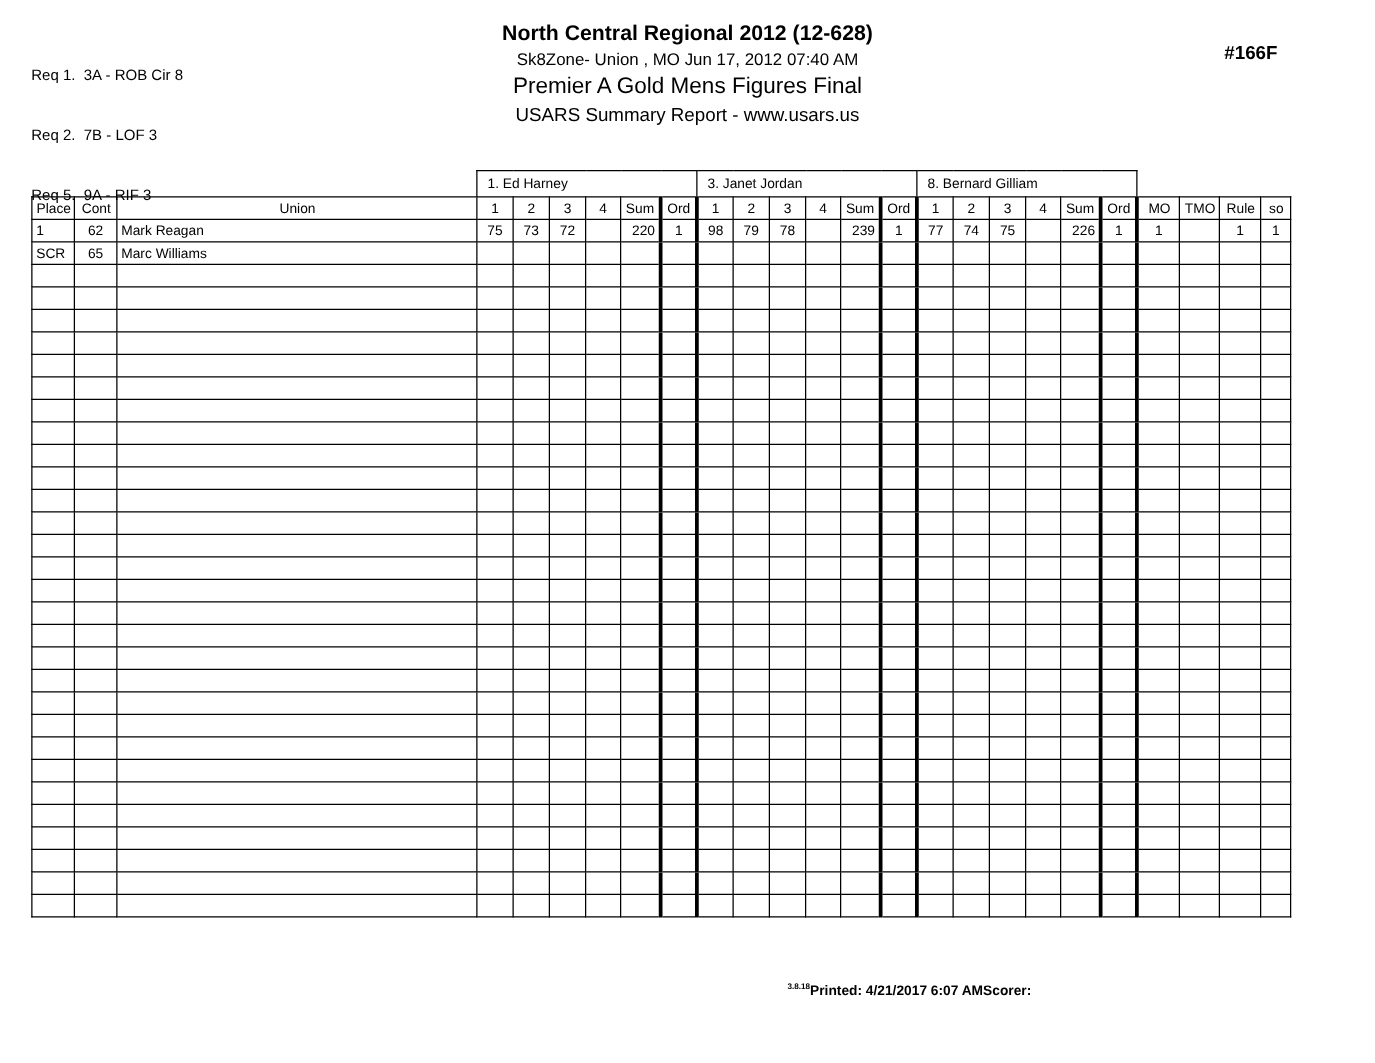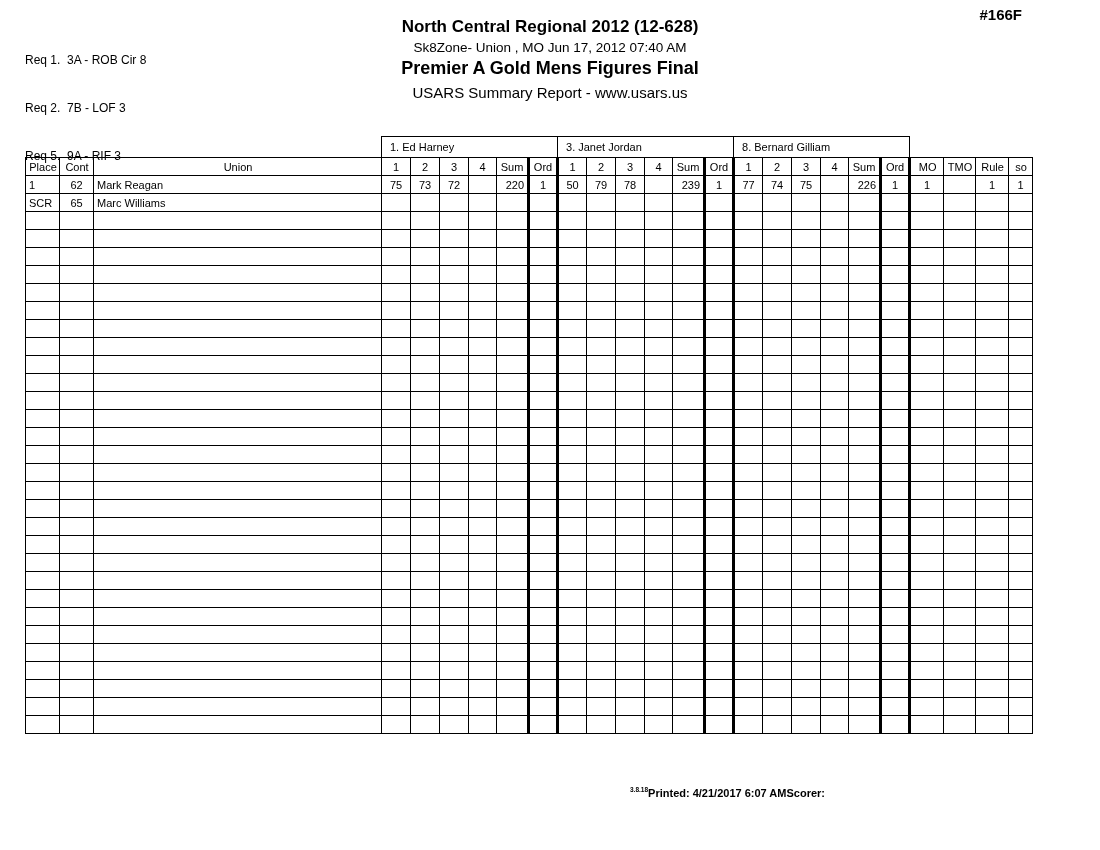--- a/index.html
+++ b/index.html
@@ -5,23 +5,23 @@
   * { box-sizing: border-box; }
   html,body { margin:0; padding:0; background:#ffffff; }
   body { width:1100px; height:850px; font-family:"Liberation Sans", sans-serif; color:#000; }
   .page { position:relative; width:1100px; height:850px; background:#fff; overflow:hidden; }
 
   
   .reqs { position:absolute; left:25px; top:20px; font-size:12px; font-weight:normal; line-height:16px; white-space:pre; }
   .titles { position:absolute; left:0; top:17px; width:1100px; text-align:center; }
   .title-line { font-size:17px; font-weight:bold; }
   .venue-line { font-size:13.5px; margin-top:3px; }
-  .event-line { font-size:18px; font-weight:bold; margin-top:3px; }
+  .event-line { font-size:18px; font-weight:normal; margin-top:3px; }
   .report-line { font-size:15px; margin-top:5px; }
-  .evtnum { position:absolute; right:78px; top:6px; font-size:15px; font-weight:bold; }
+  .evtnum { position:absolute; right:78px; top:34px; font-size:15px; font-weight:bold; }
 
   
   table.results { position:absolute; left:25px; top:136px; width:1007px; border-collapse:collapse; table-layout:fixed; font-size:11px; }
   table.results td, table.results th { border:1px solid #000; height:18px; padding:0 2px; overflow:hidden; white-space:nowrap; font-weight:normal; vertical-align:middle; }
   table.results th { text-align:center; }
   table.results th.al { text-align:center; padding-left:3px; }
   tr.judge-row td.nb { border:none; }
   tr.judge-row td.judge { height:21px; padding-left:8px; text-align:left; font-size:11px; }
   .ord { border-left:3px solid #000 !important; border-right:3px solid #000 !important; }
   .bold { font-weight:bold; }
@@ -126,21 +126,21 @@
         <tr>
           <td class="bold pl">1</td>
           <td class="bold center">62</td>
           <td class="bold pl">Mark Reagan</td>
           <td class="center">75</td>
           <td class="center">73</td>
           <td class="center">72</td>
           <td class="center">&nbsp;</td>
           <td class="right">220</td>
           <td class="ord bold center">1</td>
-          <td class="center">50</td>
+          <td class="center">98</td>
           <td class="center">79</td>
           <td class="center">78</td>
           <td class="center">&nbsp;</td>
           <td class="right">239</td>
           <td class="ord bold center">1</td>
           <td class="center">77</td>
           <td class="center">74</td>
           <td class="center">75</td>
           <td class="center">&nbsp;</td>
           <td class="right">226</td>

